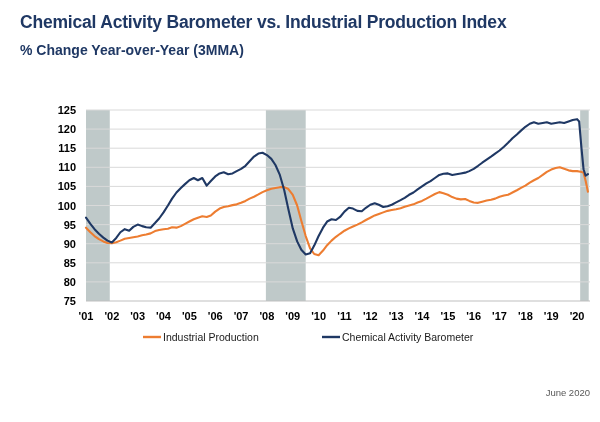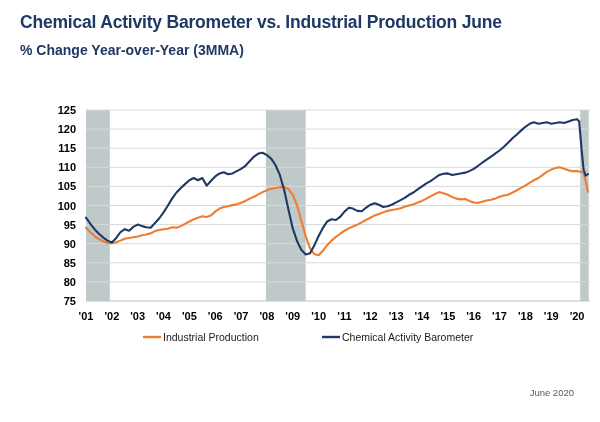--- a/index.html
+++ b/index.html
@@ -34,21 +34,21 @@
     position: absolute;
     left: 20px;
     top: 42px;
     font-size: 14px;
     font-weight: bold;
     color: #1F3864;
     white-space: nowrap;
   }
   .footnote {
     position: absolute;
-    right: 26px;
+    right: 10px;
     bottom: 24px;
     font-size: 9.5px;
     color: #595959;
     white-space: nowrap;
   }
   svg.plot {
     position: absolute;
     left: 0;
     top: 0;
   }
@@ -68,21 +68,21 @@
     font-family: "Liberation Sans", sans-serif;
     font-size: 10.5px;
     fill: #1a1a1a;
   }
 </style>
 </head>
 <body>
 
 <div id="chart-root">
 
-  <div class="title">Chemical Activity Barometer vs. Industrial Production June</div>
+  <div class="title">Chemical Activity Barometer vs. Industrial Production Index</div>
   <div class="subtitle">% Change Year-over-Year (3MMA)</div>
 
   <svg class="plot" id="plot-svg" width="600" height="360">
       <rect x="86" y="110" width="23.778461538463418" height="191" fill="#BFC9C9"></rect>
       <rect x="265.88923076923174" y="110" width="39.80307692307599" height="191" fill="#BFC9C9"></rect>
       <rect x="580.1784615384588" y="110" width="8.529230769234687" height="191" fill="#BFC9C9"></rect>
       <line x1="86" x2="590" y1="301" y2="301" stroke="#bfbfbf" stroke-width="1"></line>
       <text x="76" y="305" text-anchor="end" class="ytick-label">75</text>
       <line x1="86" x2="590" y1="281.9" y2="281.9" stroke="#d9d9d9" stroke-width="1"></line>
       <text x="76" y="285.9" text-anchor="end" class="ytick-label">80</text>

